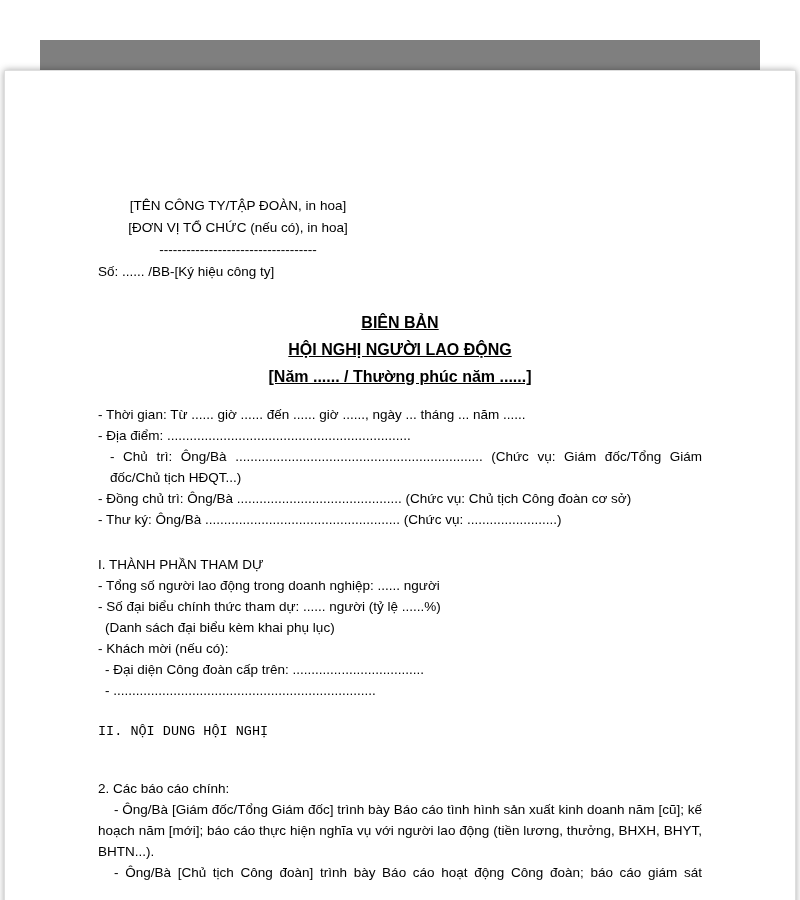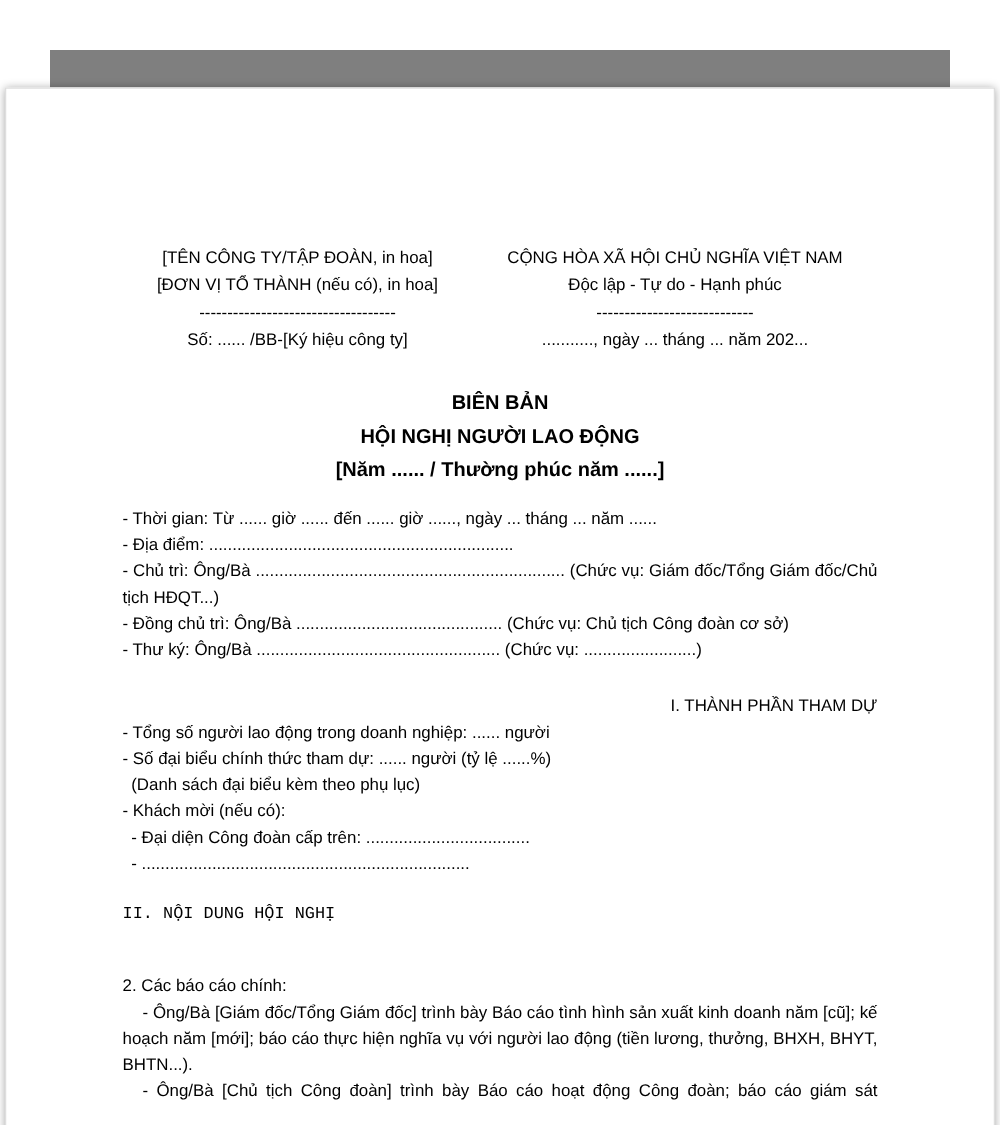--- a/index.html
+++ b/index.html
@@ -44,81 +44,76 @@
   }
   .h-left {
     width: 280px;
     text-align: center;
   }
   .h-right {
     flex: 1;
     text-align: center;
   }
   .h-left .num-line {
-    text-align: center;
+    text-align: left;
   }
   .doc-title {
     margin-top: 26px;
     text-align: center;
     font-weight: bold;
     font-size: 16px;
     line-height: 27px;
+    text-decoration: underline;
   }
   .doc-body {
     margin-top: 14px;
     line-height: 21px;
   }
   .ln { }
   .ind { padding-left: 7px; }
-  .just { text-align: justify; }
+  .just { text-align: justify; margin-left: 12px; }
   .para { text-align: justify; text-indent: 16px; }
   .jlast { text-align-last: justify; }
-  .mtA { margin-top: 24px; text-align: right; }
+  .mtA { margin-top: 24px; }
   .mtB { margin-top: 20px; font-family: Liberation Mono, monospace; }
   .mtC { margin-top: 36px; }
 </style>
 </head>
 <body>
 
 <div class="stage">
   <div class="gray-bar"></div>
 
   <div class="page">
 
     <div class="doc-header">
       <div class="h-left">
         <div class="ln">[TÊN CÔNG TY/TẬP ĐOÀN, in hoa]</div>
-        <div class="ln">[ĐƠN VỊ TỔ THÀNH (nếu có), in hoa]</div>
+        <div class="ln">[ĐƠN VỊ TỔ CHỨC (nếu có), in hoa]</div>
         <div class="ln">-----------------------------------</div>
         <div class="ln num-line">Số: ...... /BB-[Ký hiệu công ty]</div>
-      </div>
-      <div class="h-right">
-        <div class="ln">CỘNG HÒA XÃ HỘI CHỦ NGHĨA VIỆT NAM</div>
-        <div class="ln">Độc lập - Tự do - Hạnh phúc</div>
-        <div class="ln">----------------------------</div>
-        <div class="ln">..........., ngày ... tháng ... năm 202...</div>
       </div>
     </div>
 
     <div class="doc-title">
       <div>BIÊN BẢN</div>
       <div>HỘI NGHỊ NGƯỜI LAO ĐỘNG</div>
       <div>[Năm ...... / Thường phúc năm ......]</div>
     </div>
 
     <div class="doc-body">
       <div class="ln">- Thời gian: Từ ...... giờ ...... đến ...... giờ ......, ngày ... tháng ... năm ......</div>
       <div class="ln">- Địa điểm: .................................................................</div>
       <div class="ln just">- Chủ trì: Ông/Bà .................................................................. (Chức vụ: Giám đốc/Tổng Giám đốc/Chủ tịch HĐQT...)</div>
       <div class="ln">- Đồng chủ trì: Ông/Bà ............................................ (Chức vụ: Chủ tịch Công đoàn cơ sở)</div>
       <div class="ln">- Thư ký: Ông/Bà .................................................... (Chức vụ: ........................)</div>
       <div class="ln mtA">I. THÀNH PHẦN THAM DỰ</div>
       <div class="ln">- Tổng số người lao động trong doanh nghiệp: ...... người</div>
       <div class="ln">- Số đại biểu chính thức tham dự: ...... người (tỷ lệ ......%)</div>
-      <div class="ln ind">(Danh sách đại biểu kèm theo phụ lục)</div>
+      <div class="ln ind">(Danh sách đại biểu kèm khai phụ lục)</div>
       <div class="ln">- Khách mời (nếu có):</div>
       <div class="ln ind">- Đại diện Công đoàn cấp trên: ...................................</div>
       <div class="ln ind">- ......................................................................</div>
       <div class="ln mtB">II. NỘI DUNG HỘI NGHỊ</div>
       <div class="ln mtC">2. Các báo cáo chính:</div>
       <div class="ln para">- Ông/Bà [Giám đốc/Tổng Giám đốc] trình bày Báo cáo tình hình sản xuất kinh doanh năm [cũ]; kế hoạch năm [mới]; báo cáo thực hiện nghĩa vụ với người lao động (tiền lương, thưởng, BHXH, BHYT, BHTN...).</div>
       <div class="ln para jlast">- Ông/Bà [Chủ tịch Công đoàn] trình bày Báo cáo hoạt động Công đoàn; báo cáo giám sát</div>
     </div>
 
   </div>

